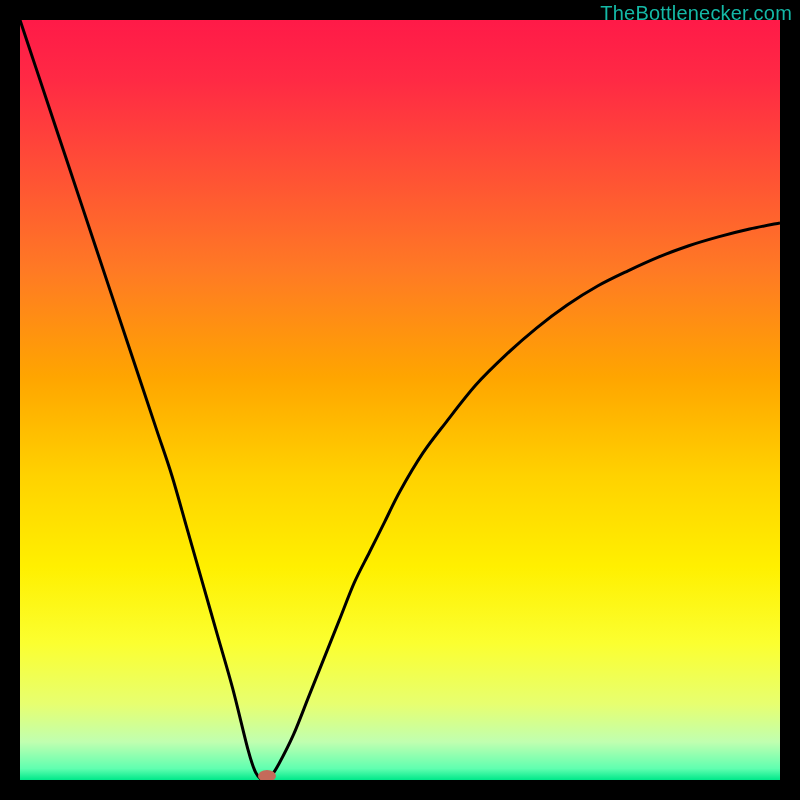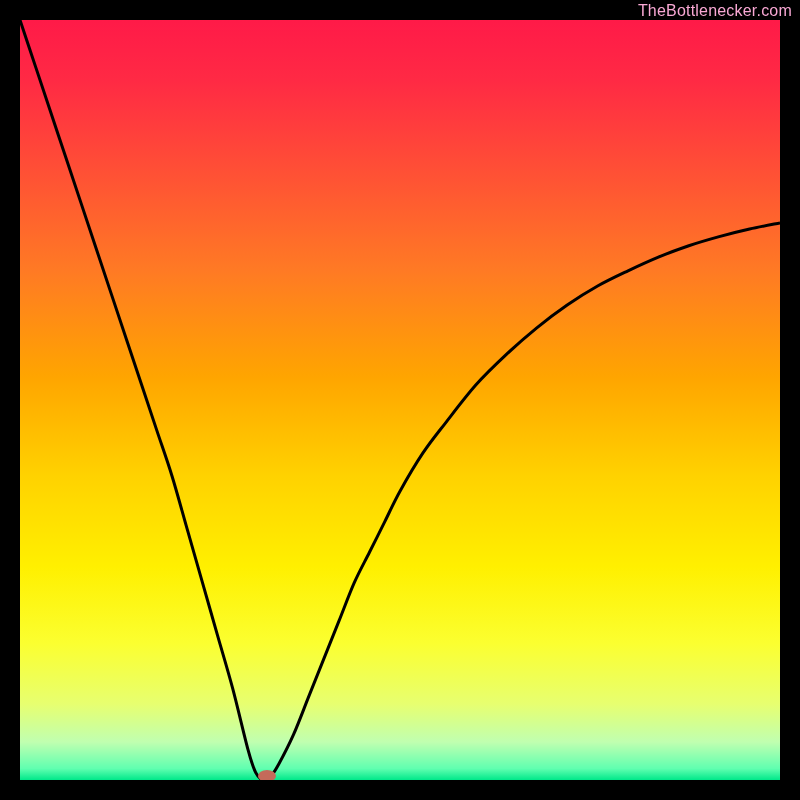--- a/index.html
+++ b/index.html
@@ -23,22 +23,22 @@
     position: absolute;
     left: 0;
     top: 0;
     width: 760px;
     height: 760px;
   }
   .attribution {
     position: absolute;
     top: 2px;
     right: 8px;
-    color: #f9a8d4;
-    font-size: 16px;
+    color: #14b8a6;
+    font-size: 20px;
     font-weight: 500;
     letter-spacing: 0.2px;
     text-align: right;
   }
 </style>
 </head>
 <body>
 
 <div class="attribution">TheBottlenecker.com</div>
 

